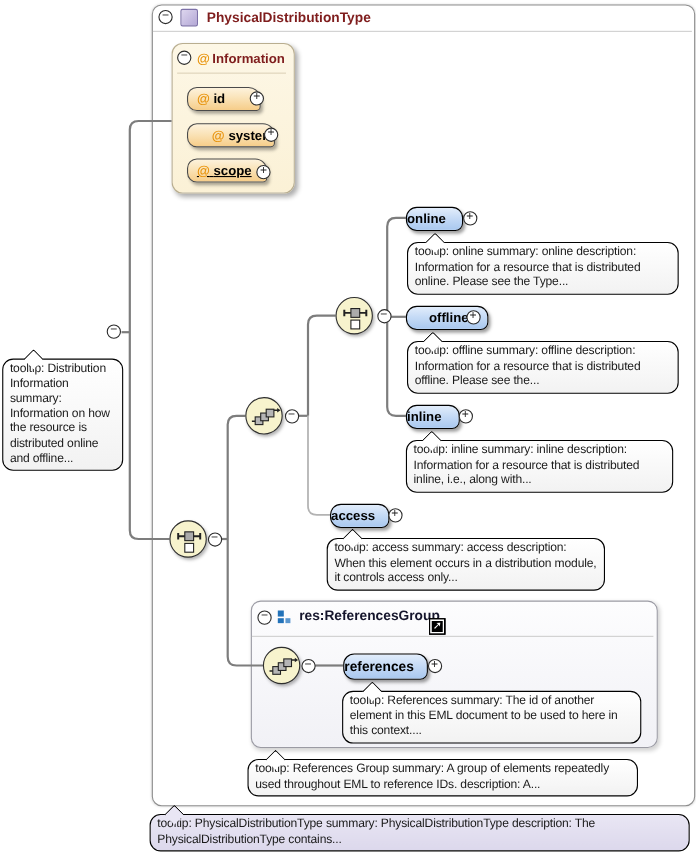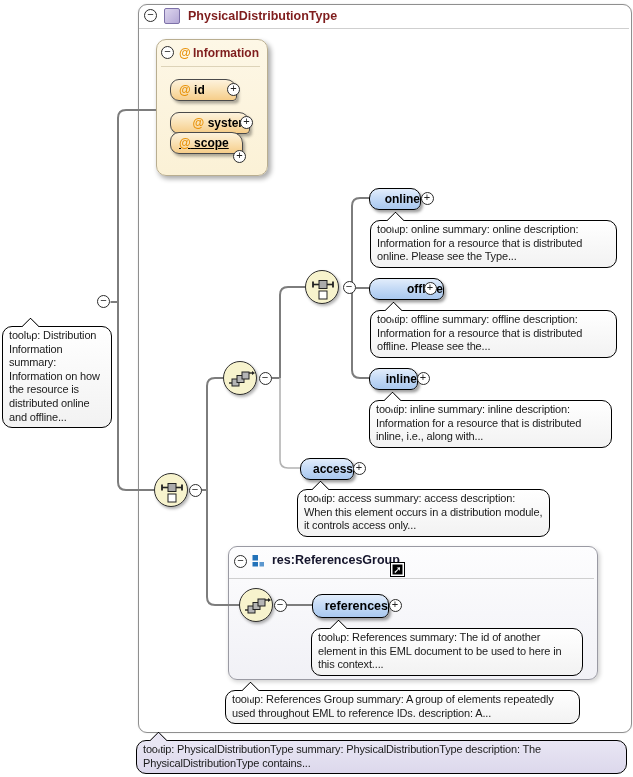--- a/index.html
+++ b/index.html
@@ -30,21 +30,21 @@
   .hdr-title.navy{color:#15152c;}
   .typesq{
     position:absolute;width:14px;height:14px;border:1px solid #7d71a8;border-radius:2px;
     background:linear-gradient(135deg,#ddd6ee 0%,#b4a8d6 100%);
   }
   
   .el-pill{
     position:absolute;border:1px solid #000;border-radius:10px 10px 7px 10px;
     background:linear-gradient(180deg,#e2edfb 0%,#c6dbf6 45%,#a9c8ef 100%);
     box-shadow:2px 2.5px 3px rgba(0,0,0,0.38);
-    font-size:12.5px;font-weight:bold;text-align:right;color:#000;white-space:nowrap;
+    font-size:12.5px;font-weight:bold;text-align:left;color:#000;white-space:nowrap;
   }
   .attr-pill{
     position:absolute;border:1px solid #4a4a4a;border-radius:9px 11px 4px 9px;
     background:linear-gradient(180deg,#fdf2dc 0%,#fae3b8 45%,#f6cd89 100%);
     box-shadow:2px 2.5px 3px rgba(0,0,0,0.33);
     font-size:12px;font-weight:bold;color:#000;white-space:nowrap;padding-left:8px;
   }
   .at{color:#e8930c;font-weight:bold;}
   
   .tgl{
@@ -125,21 +125,21 @@
     <span>id</span>
   </div>
   <div class="tgl" style="left:227px;top:83px;">+</div>
 
   <div class="attr-pill" style="left:170px;top:112px;width:70px;height:20px;line-height:20px;text-align:right;">
     <span class="at">@</span>
     <span>system</span>
   </div>
   <div class="tgl" style="left:240px;top:116px;">+</div>
 
-  <div class="attr-pill" style="left:170px;top:132px;width:63px;height:20px;line-height:20px;text-decoration:underline;">
+  <div class="attr-pill" style="left:170px;top:144px;width:63px;height:20px;line-height:20px;text-decoration:underline;">
     <span class="at">@</span>
     <span>scope</span>
   </div>
   <div class="tgl" style="left:233px;top:150px;">+</div>
 
   <div class="tgl" style="left:97px;top:295px;">−</div>
   <div class="tip" style="left:2px;top:326px;width:110px;">
     <div class="caret" style="left:21px;"></div>
     <span>tooltip: Distribution Information summary: Information on how the resource is distributed online and offline...</span>
   </div>

